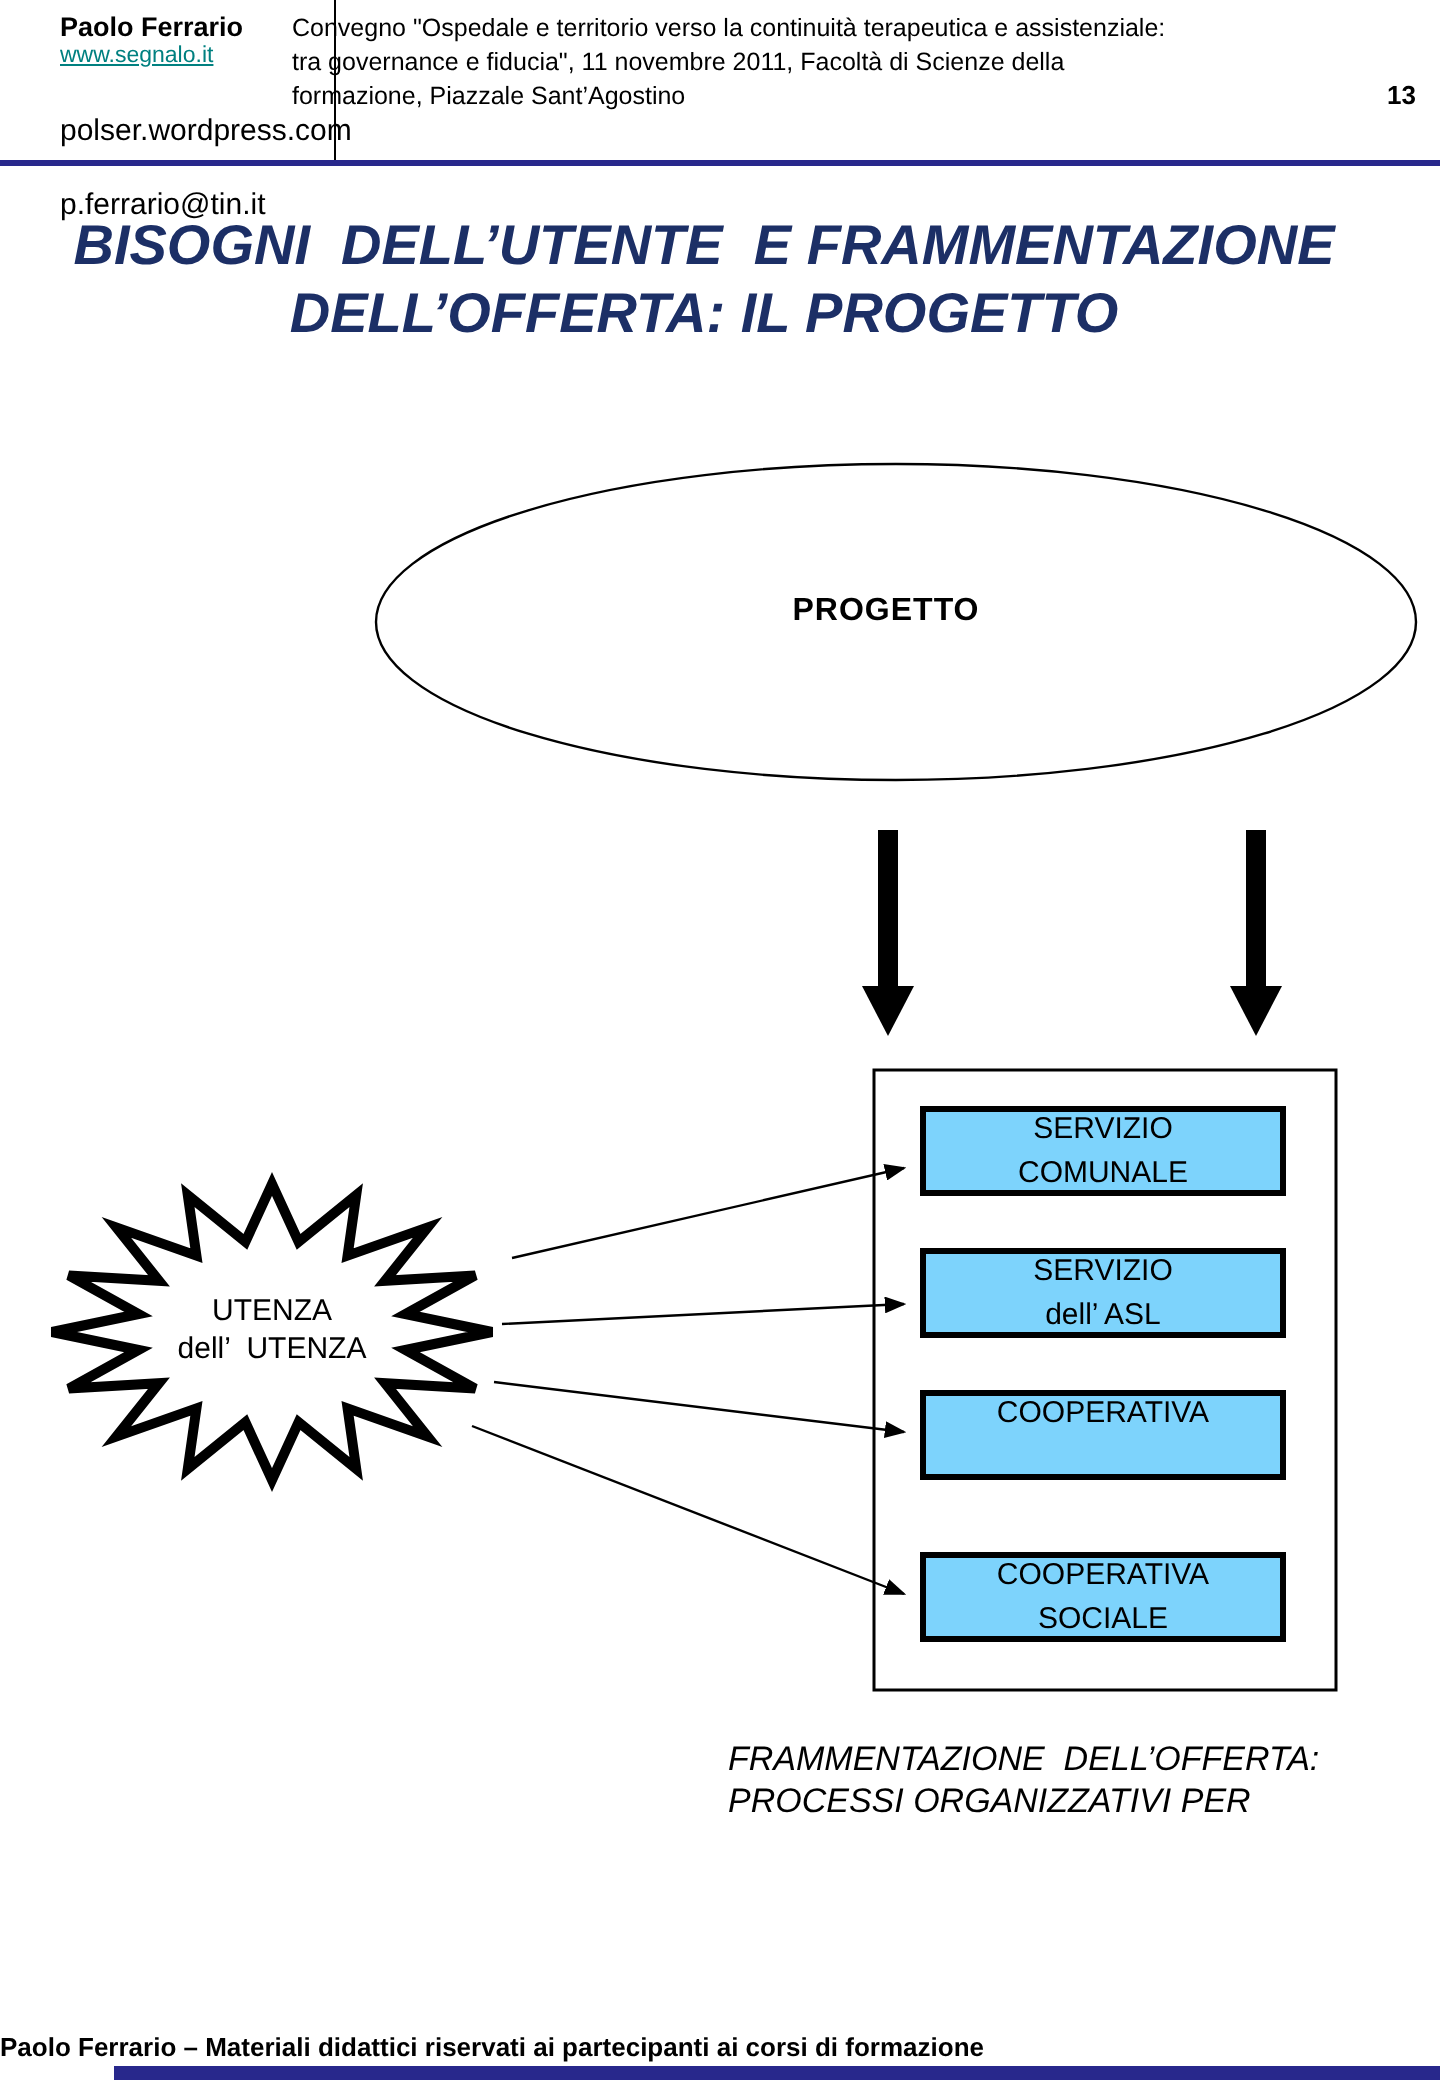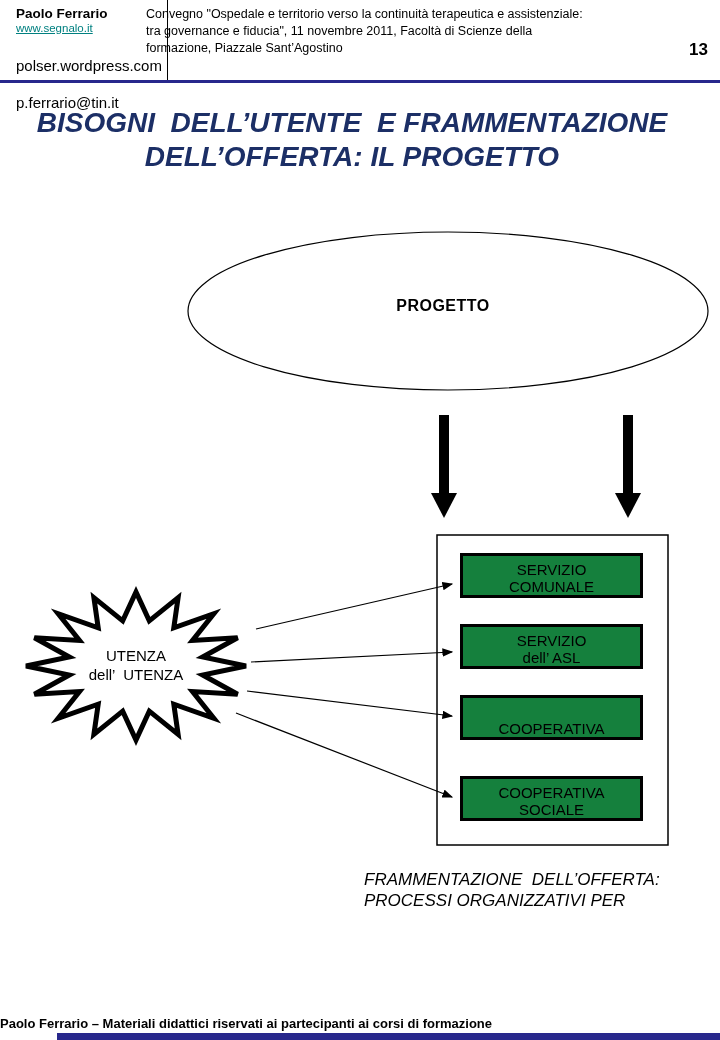--- a/index.html
+++ b/index.html
@@ -6,30 +6,30 @@
   body{
     width:720px;height:1040px;position:relative;overflow:hidden;
     background:#ffffff;font-family:"Liberation Sans",sans-serif;color:#000;
   }
 
   
   .header{position:absolute;top:0;left:0;width:720px;height:80px;background:#fff;}
   .header-left{
     position:absolute;left:0;top:0;width:168px;height:80px;
     box-sizing:border-box;border-right:1px solid #000;
-    padding:6px 4px 0 16px;
+    padding:6px 4px 0 30px;
   }
   .author{font-size:13.5px;font-weight:bold;line-height:16px;}
   .hdr-link{font-size:11.5px;line-height:13px;color:#008080;text-decoration:underline;cursor:pointer;}
   .hdr-plain{font-size:15px;line-height:13px;margin-top:24px;}
   .header-right{
     position:absolute;left:146px;top:6px;width:545px;
     font-size:12.5px;line-height:17px;
   }
-  .page-number{position:absolute;right:12px;top:40px;font-size:17px;font-weight:bold;}
+  .page-number{position:absolute;right:12px;top:40px;font-size:13px;font-weight:bold;}
   .top-rule{position:absolute;top:80px;left:0;width:720px;height:3px;background:#28288c;}
 
   
   .title{
     position:absolute;top:106px;left:0;width:704px;text-align:center;
     font-size:28px;line-height:34px;font-weight:bold;font-style:italic;
     color:#1c2f66;
   }
   .title div{white-space:pre;}
 
@@ -39,22 +39,22 @@
     position:absolute;left:343px;top:297px;width:200px;text-align:center;
     font-size:16px;font-weight:bold;letter-spacing:.5px;
   }
   .star-label{
     position:absolute;left:36px;top:646px;width:200px;text-align:center;
     font-size:15px;line-height:19px;
   }
   .star-label div{white-space:pre;}
   .service-box{
     position:absolute;left:460px;width:183px;height:45px;
-    box-sizing:border-box;border:3px solid #000;background:#15803d;
-    display:flex;flex-direction:column;align-items:center;justify-content:flex-end;
+    box-sizing:border-box;border:3px solid #000;background:#7dd3fc;
+    display:flex;flex-direction:column;align-items:center;justify-content:space-between;
     font-size:15px;line-height:17px;text-align:center;white-space:pre;
   }
   .box-1{top:553px;} .box-2{top:624px;} .box-3{top:695px;} .box-4{top:776px;}
 
   .caption{
     position:absolute;left:364px;top:869px;
     font-size:17px;line-height:21px;font-weight:normal;font-style:italic;
   }
   .caption div{white-space:pre;}
 

